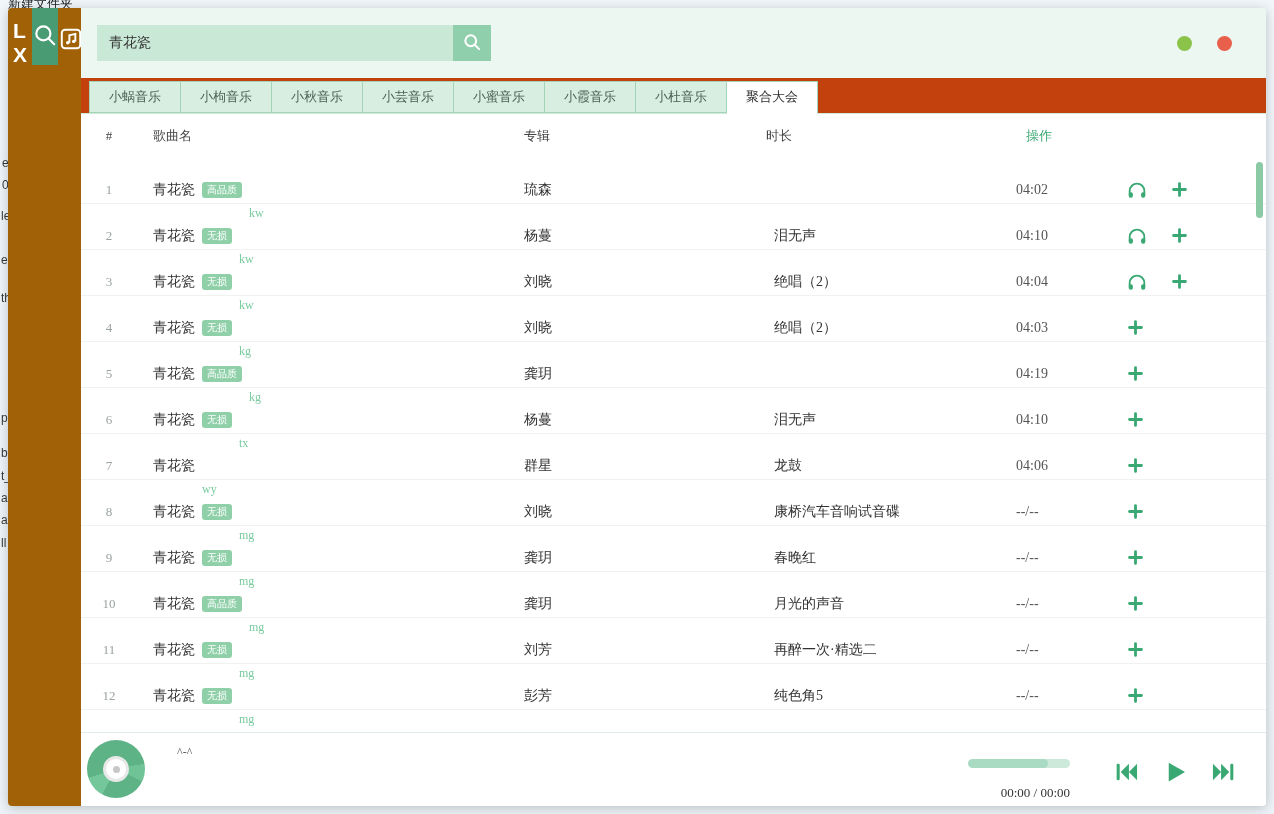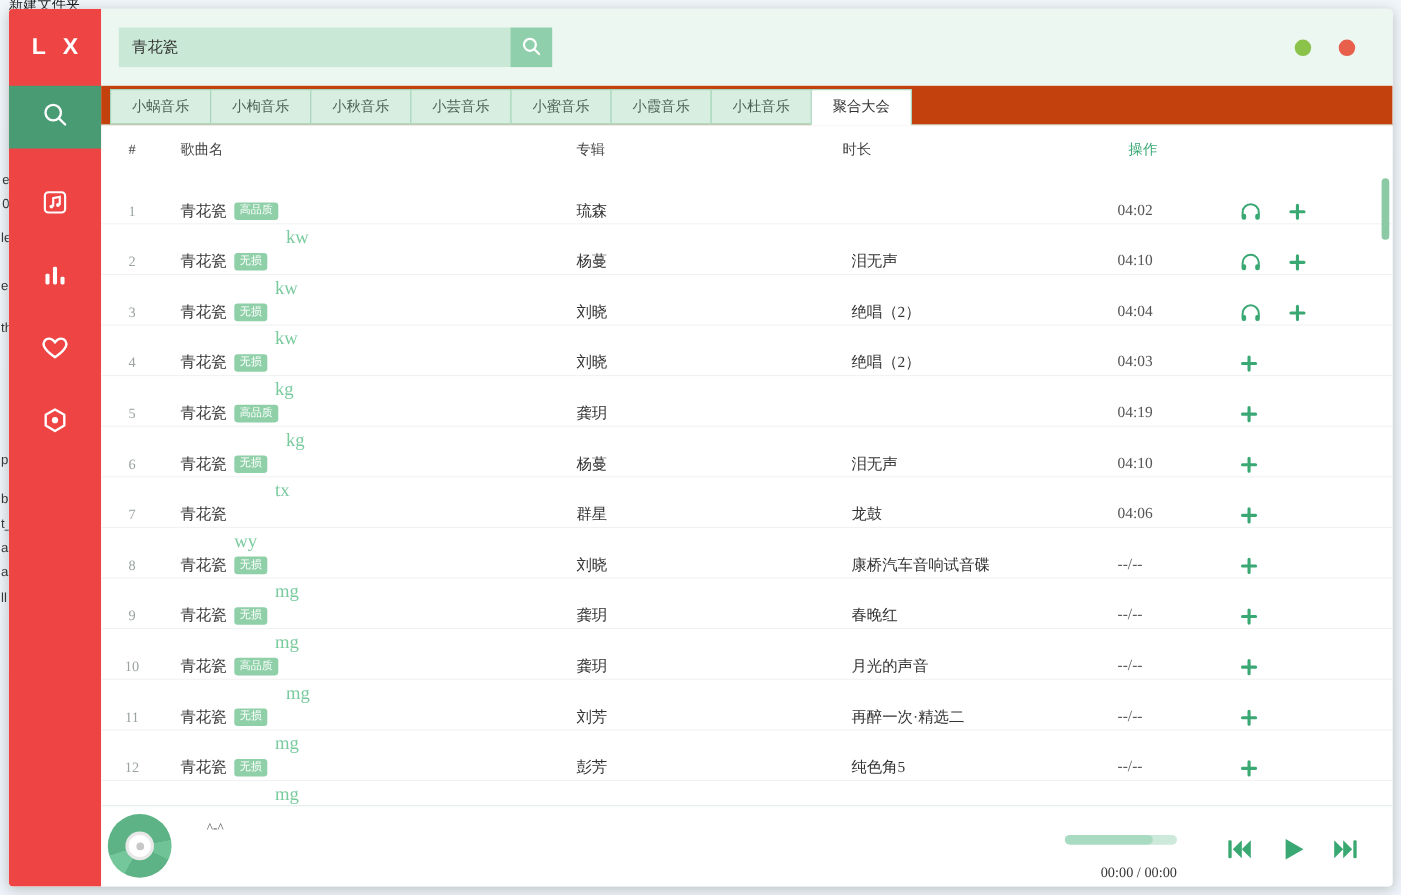--- a/index.html
+++ b/index.html
@@ -5,21 +5,21 @@
   html,body{margin:0;padding:0;width:1274px;height:814px;overflow:hidden;
     font-family:"Liberation Sans","DejaVu Sans",sans-serif;
     background:linear-gradient(180deg,#f0f6fa,#edf3f8);}
   .desktop-text{position:absolute;font-size:12px;color:#3a3a3a;z-index:0;white-space:nowrap;line-height:1;}
   .desktop-label{position:absolute;left:8px;top:-5px;font-size:13px;color:#222;z-index:0;white-space:nowrap;}
 
   .app{position:absolute;left:8px;top:8px;width:1258px;height:798px;background:#fff;
     border-radius:4px;box-shadow:0 2px 12px rgba(0,0,0,.22);display:flex;z-index:1;overflow:hidden;}
 
   
-  .sidebar{width:84px;background:#ef4444;display:flex;flex-direction:column;flex-shrink:0;}
+  .sidebar{width:73px;background:#a16207;display:flex;flex-direction:row;flex-shrink:0;}
   .logo{height:70px;display:flex;align-items:center;justify-content:center;color:#fff;
     font-weight:bold;font-size:21px;letter-spacing:5px;padding-left:5px;user-select:none;}
   .side-item{height:66px;display:flex;align-items:center;justify-content:center;color:#fff;cursor:pointer;}
   .side-item.search-item{height:57px;background:#499b74;}
   .side-gap{height:18px;flex-shrink:0;}
 
   
   .main{flex:1;display:flex;flex-direction:column;min-width:0;font-family:Liberation Serif, serif;}
   .topbar{height:70px;background:#ecf7f1;display:flex;align-items:center;flex-shrink:0;}
   .searchbox{display:flex;margin-left:16px;height:36px;}
@@ -44,21 +44,21 @@
   .thead{height:44px;font-size:13px;color:#444;}
   .trow{height:45px;border-bottom:1px solid #f0f2f1;font-size:14px;color:#333;}
   .c-idx{text-align:center;color:#9aa3a0;font-size:13px;}
   .thead .c-idx{color:#444;}
   .c-name{padding-left:16px;display:flex;align-items:center;gap:7px;min-width:0;}
   .c-artist,.c-album{padding-left:8px;overflow:hidden;white-space:nowrap;text-overflow:ellipsis;}
   .c-dur{text-align:left;padding-right:44px;color:#555;}
   .thead .c-dur{color:#444;}
   .c-act{display:flex;align-items:center;gap:22px;padding-left:10px;color:#3aa873;font-size:13px;}
   .badge{background:#8fd0a9;color:#fff;font-size:10px;line-height:16px;padding:0 5px;border-radius:3px;flex-shrink:0;}
-  .src{color:#79cb9e;font-size:17px;margin-top:48px;}
+  .src{color:#79cb9e;font-size:12px;margin-top:48px;}
   .icon-btn{cursor:pointer;display:inline-flex;align-items:center;}
   .scroll-thumb{position:absolute;right:3px;top:48px;width:7px;height:56px;border-radius:4px;background:#8ccaa6;cursor:pointer;}
 
   
   .player{height:73px;background:#fff;border-top:1px solid #e3ede7;position:relative;flex-shrink:0;}
   .disc{position:absolute;left:6px;top:7px;width:58px;height:58px;border-radius:50%;
     background:conic-gradient(#5db385 0 22%,#6fc396 22% 32%,#5db385 32% 58%,#74c79b 58% 70%,#5db385 70% 100%);
     display:flex;align-items:center;justify-content:center;cursor:pointer;}
   .disc .hole{width:20px;height:20px;border-radius:50%;background:#fff;border:3px solid #e8e8e8;
     display:flex;align-items:center;justify-content:center;}

